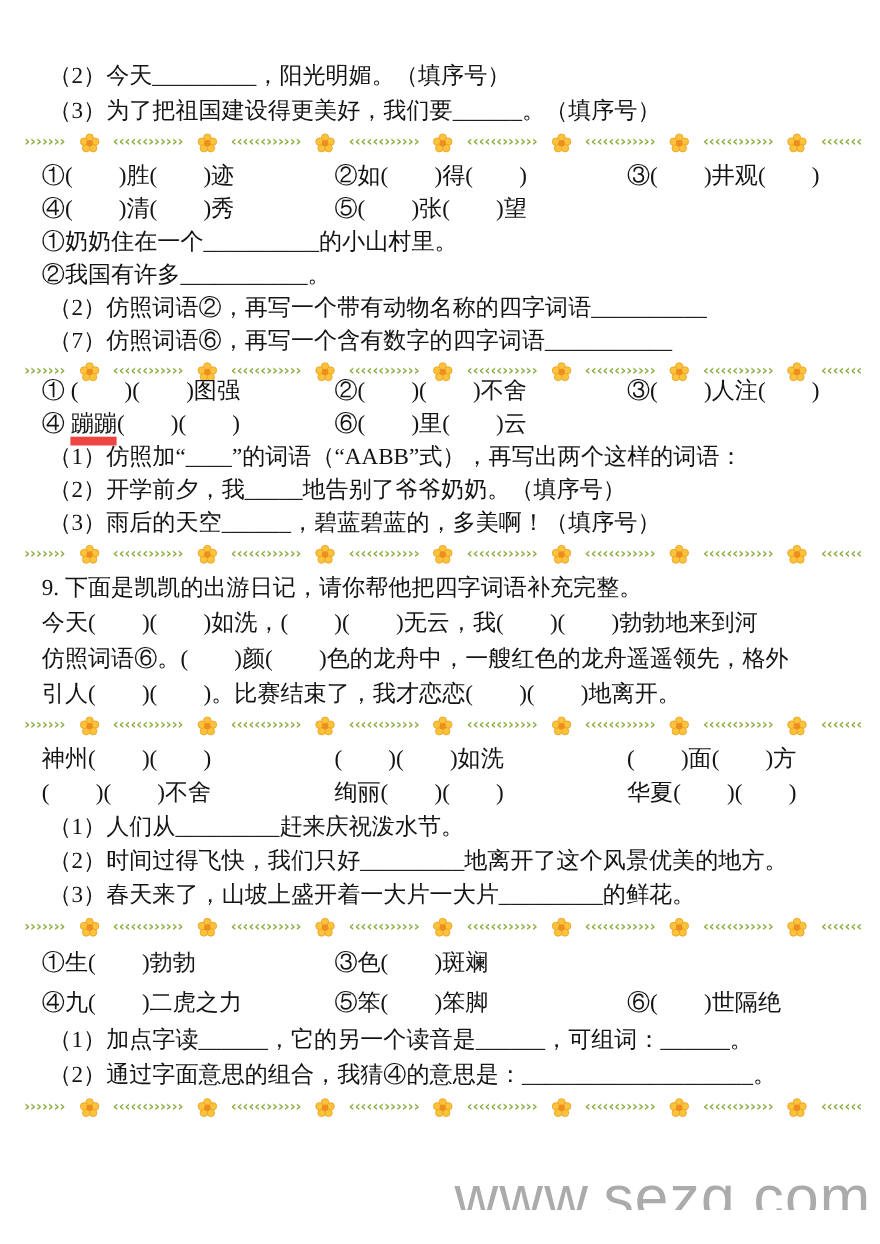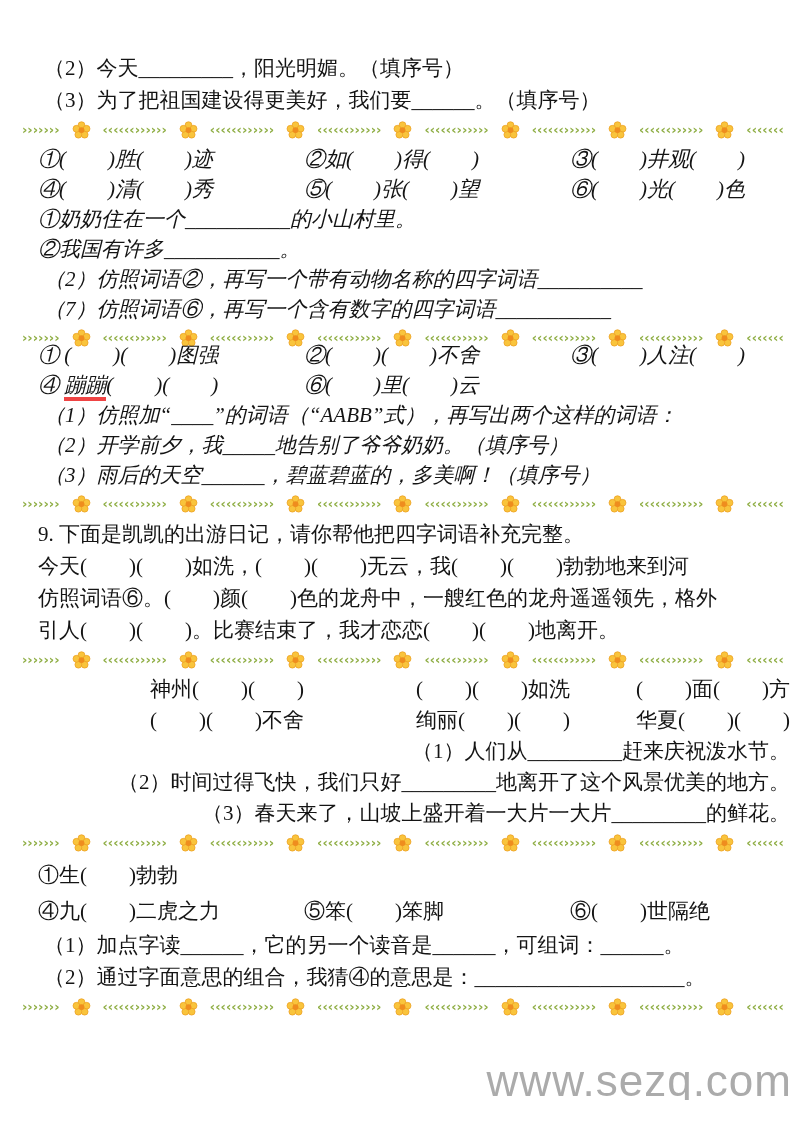--- a/index.html
+++ b/index.html
@@ -6,48 +6,48 @@
   .page{
     position:relative;
     width:800px;height:1100px;
     background:#ffffff;
     overflow:hidden;
     font-family:"Liberation Serif","DejaVu Serif",serif;
     color:#141414;
   }
   .content{padding:52px 10px 0 38px;font-size:21px;}
   .line{margin:0;white-space:nowrap;}
-  .lh30{line-height:30px;font-style:italic;}
-  .lh31{line-height:31px;text-align:right;}
+  .lh30{line-height:30px;}
+  .lh31{line-height:31px;}
   .lh32{line-height:32px;}
   .lh36{line-height:36px;}
   .row3{display:grid;grid-template-columns:266px 266px auto;white-space:nowrap;}
   .qindent{padding-left:6px;}
   .blankline{margin-top:10px;}
-  .u{border-bottom:4px solid #ef4444;}
+  .u{border-bottom:8px solid #ef4444;}
   .dotb{position:relative;}
   .dotb::after{content:"\2022";position:absolute;left:45%;transform:translateX(-50%);bottom:-13px;font-size:13px;color:#141414;}
   
   .garland{
     display:flex;align-items:center;justify-content:space-between;
     width:762px;margin:4px 0 4px -16px;height:20px;
     overflow:hidden;position:relative;z-index:0;
   }
   .garland.overlap{margin-bottom:-8px;}
   .vine{
     font-family:"DejaVu Sans",sans-serif;
     font-size:13px;font-weight:bold;line-height:20px;
     letter-spacing:0px;user-select:none;
   }
   .flower{display:inline-flex;align-items:center;}
   .overtext{position:relative;z-index:1;}
   .watermark{
     position:absolute;right:8px;top:1056px;
     font-family:"Liberation Sans","DejaVu Sans",sans-serif;
-    font-size:44px;letter-spacing:1px;
+    font-size:55px;letter-spacing:1px;
   }
 </style>
 </head>
 <body>
 
 <div class="page">
   <div class="content">
 
     <p class="line lh32 qindent">（2）今天_________，阳光明媚。（填序号）</p>
     <p class="line lh32 qindent">（3）为了把祖国建设得更美好，我们要______。（填序号）</p>
@@ -148,21 +148,20 @@
       </div>
 
     <div class="row3 lh30">
       <span>①(　　)胜(　　)迹</span>
       <span>②如(　　)得(　　)</span>
       <span>③(　　)井观(　　)</span>
     </div>
     <div class="row3 lh30">
       <span>④(　　)清(　　)秀</span>
       <span>⑤(　　)张(　　)望</span>
-      <span>⑥(　　)光(　　)色</span>
     </div>
     <p class="line lh30">①奶奶住在一个__________的小山村里。</p>
     <p class="line lh30">②我国有许多___________。</p>
     <p class="line lh30 qindent">（2）仿照词语②，再写一个带有动物名称的四字词语__________</p>
     <p class="line lh30 qindent">（7）仿照词语⑥，再写一个含有数字的四字词语___________</p>
 
     <div class="garland overlap">
         <span class="vine" style="color:#8FAE45">›››››››</span>
         <span class="flower">
           <svg width="19" height="19" viewBox="0 0 20 20">
@@ -569,20 +568,21 @@
               <circle cx="4.7" cy="8.2" r="3.6"></circle>
             </g>
             <circle cx="10" cy="9.6" r="3.1" fill="#EF8D1E"></circle>
           </svg>
         </span>
         <span class="vine" style="color:#8FAE45">‹‹‹‹‹‹‹</span>
       </div>
 
     <div class="row3 lh36">
       <span>①生(　　)勃勃</span>
+      <span>③色(　　)斑斓</span>
     </div>
     <div class="row3 lh36">
       <span>④九(　　)二虎之力</span>
       <span>⑤笨(　　)笨脚</span>
       <span>⑥(　　)世隔绝</span>
     </div>
     <p class="line lh32 qindent">（1）加点字读______，它的另一个读音是______，可组词：______。</p>
     <p class="line lh32 qindent">（2）通过字面意思的组合，我猜④的意思是：____________________。</p>
 
     <div class="garland">

